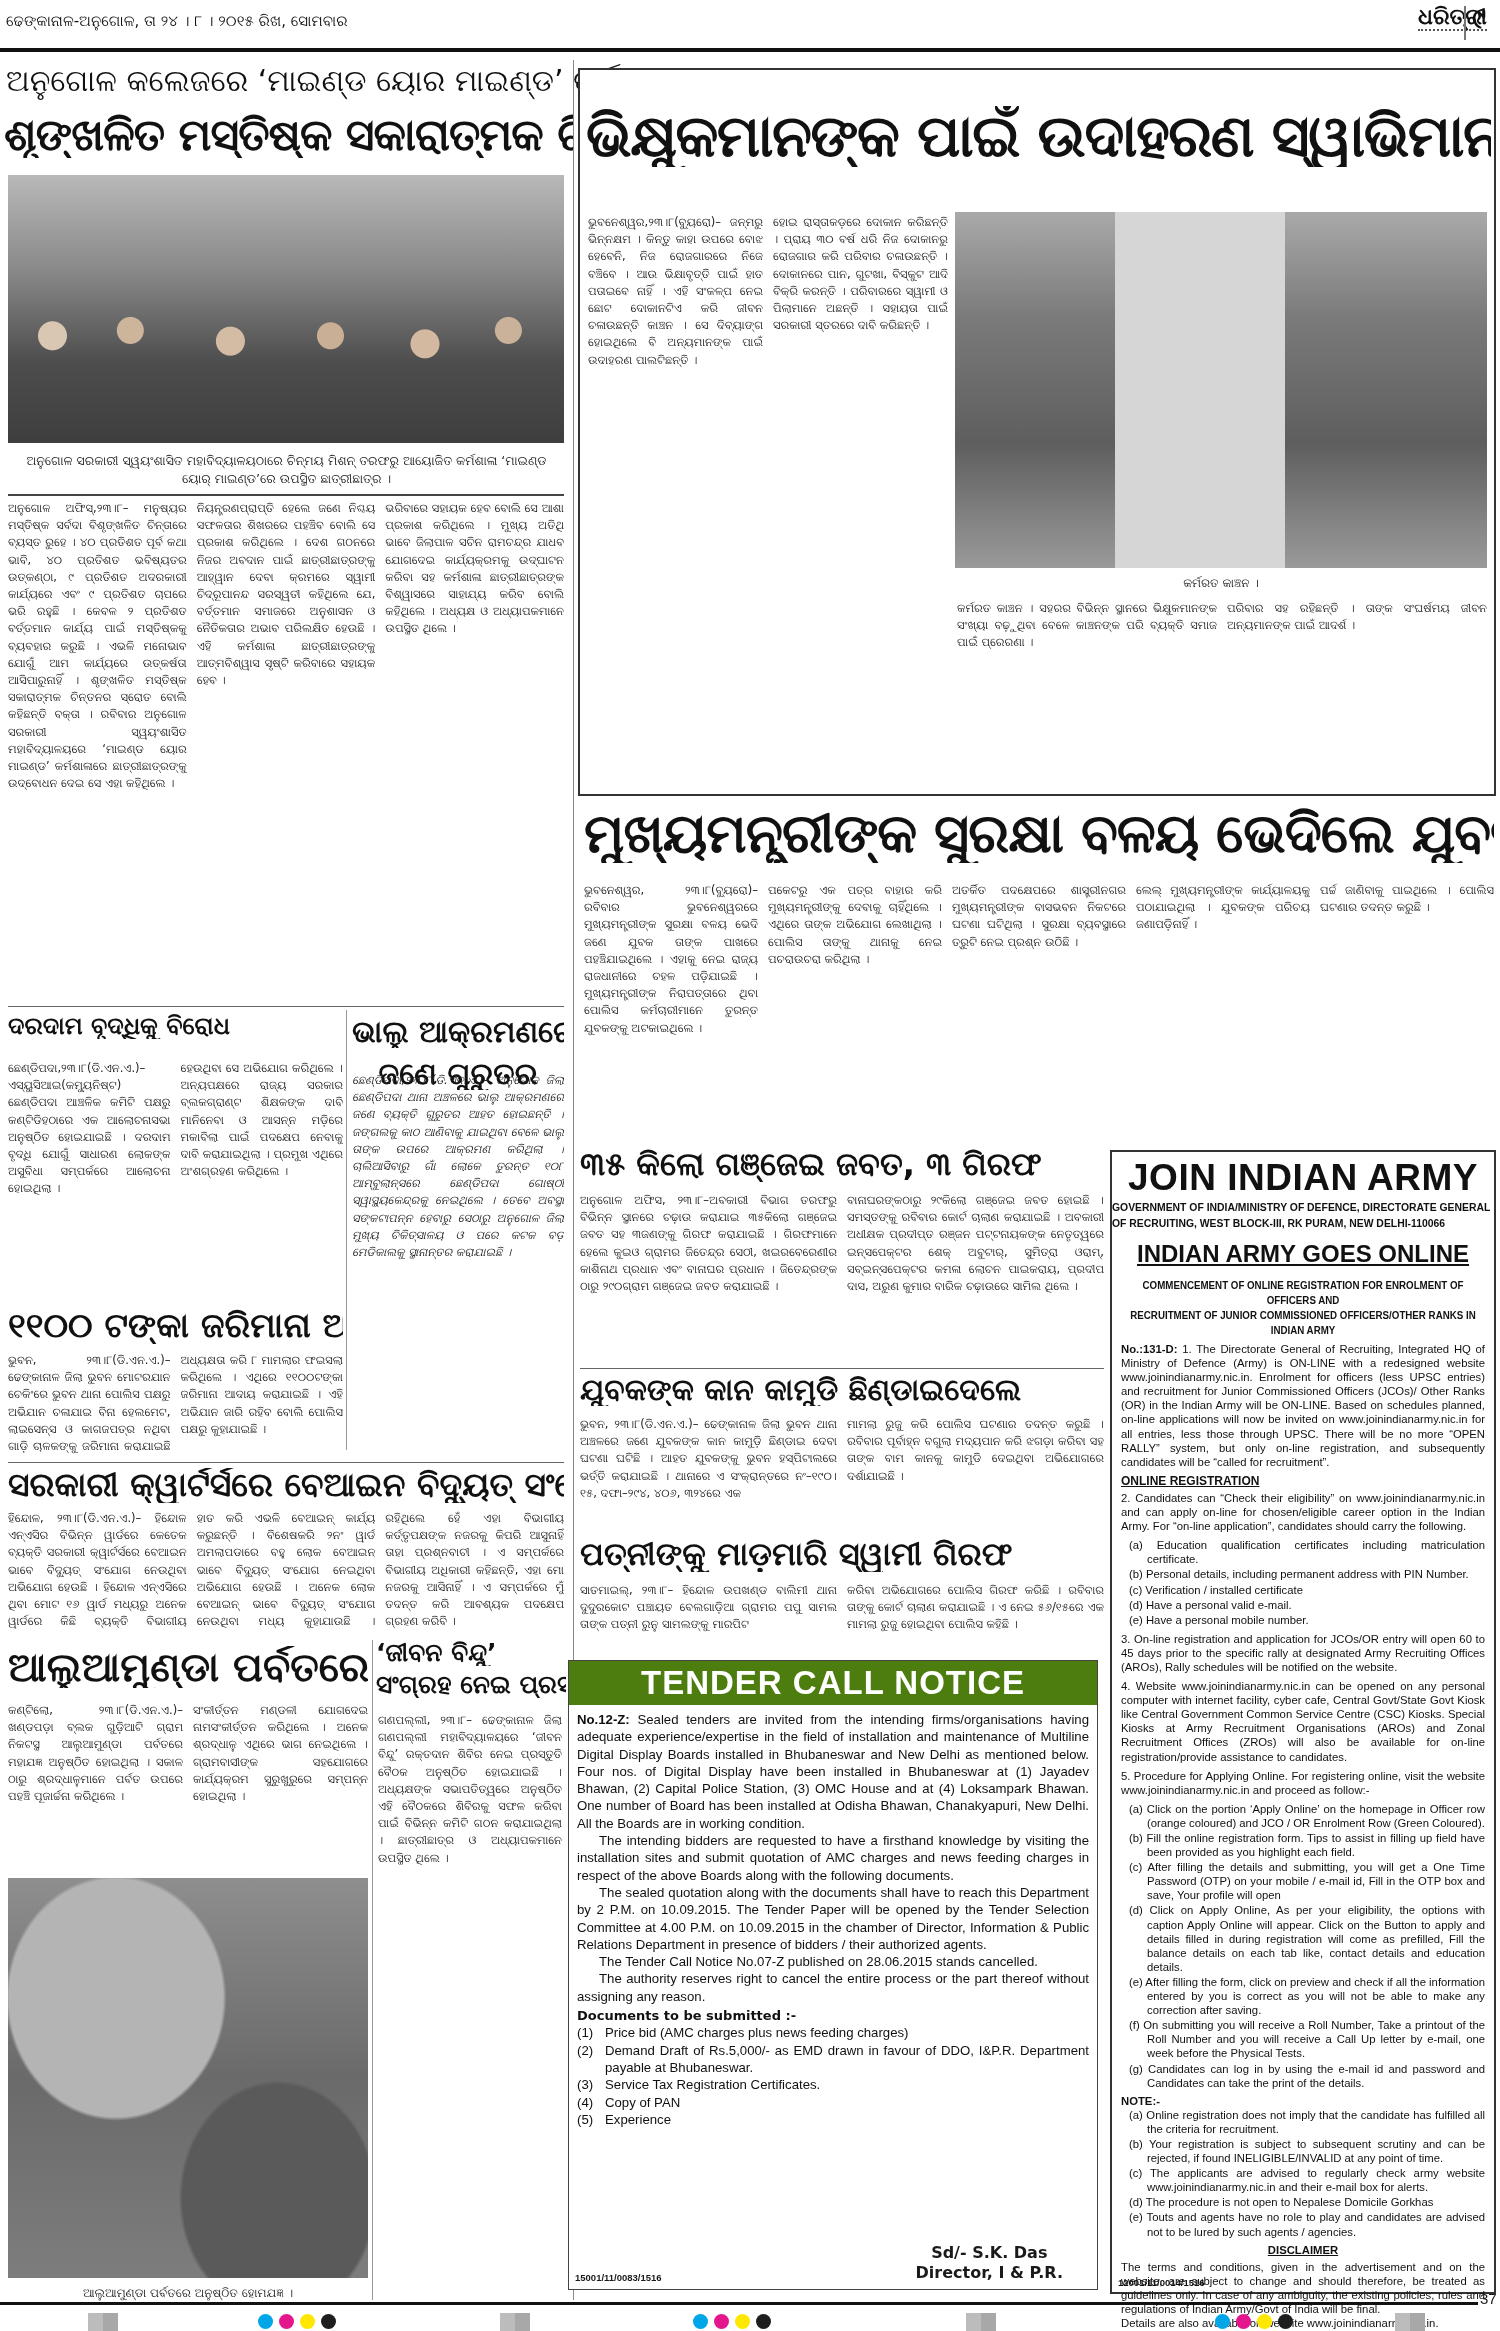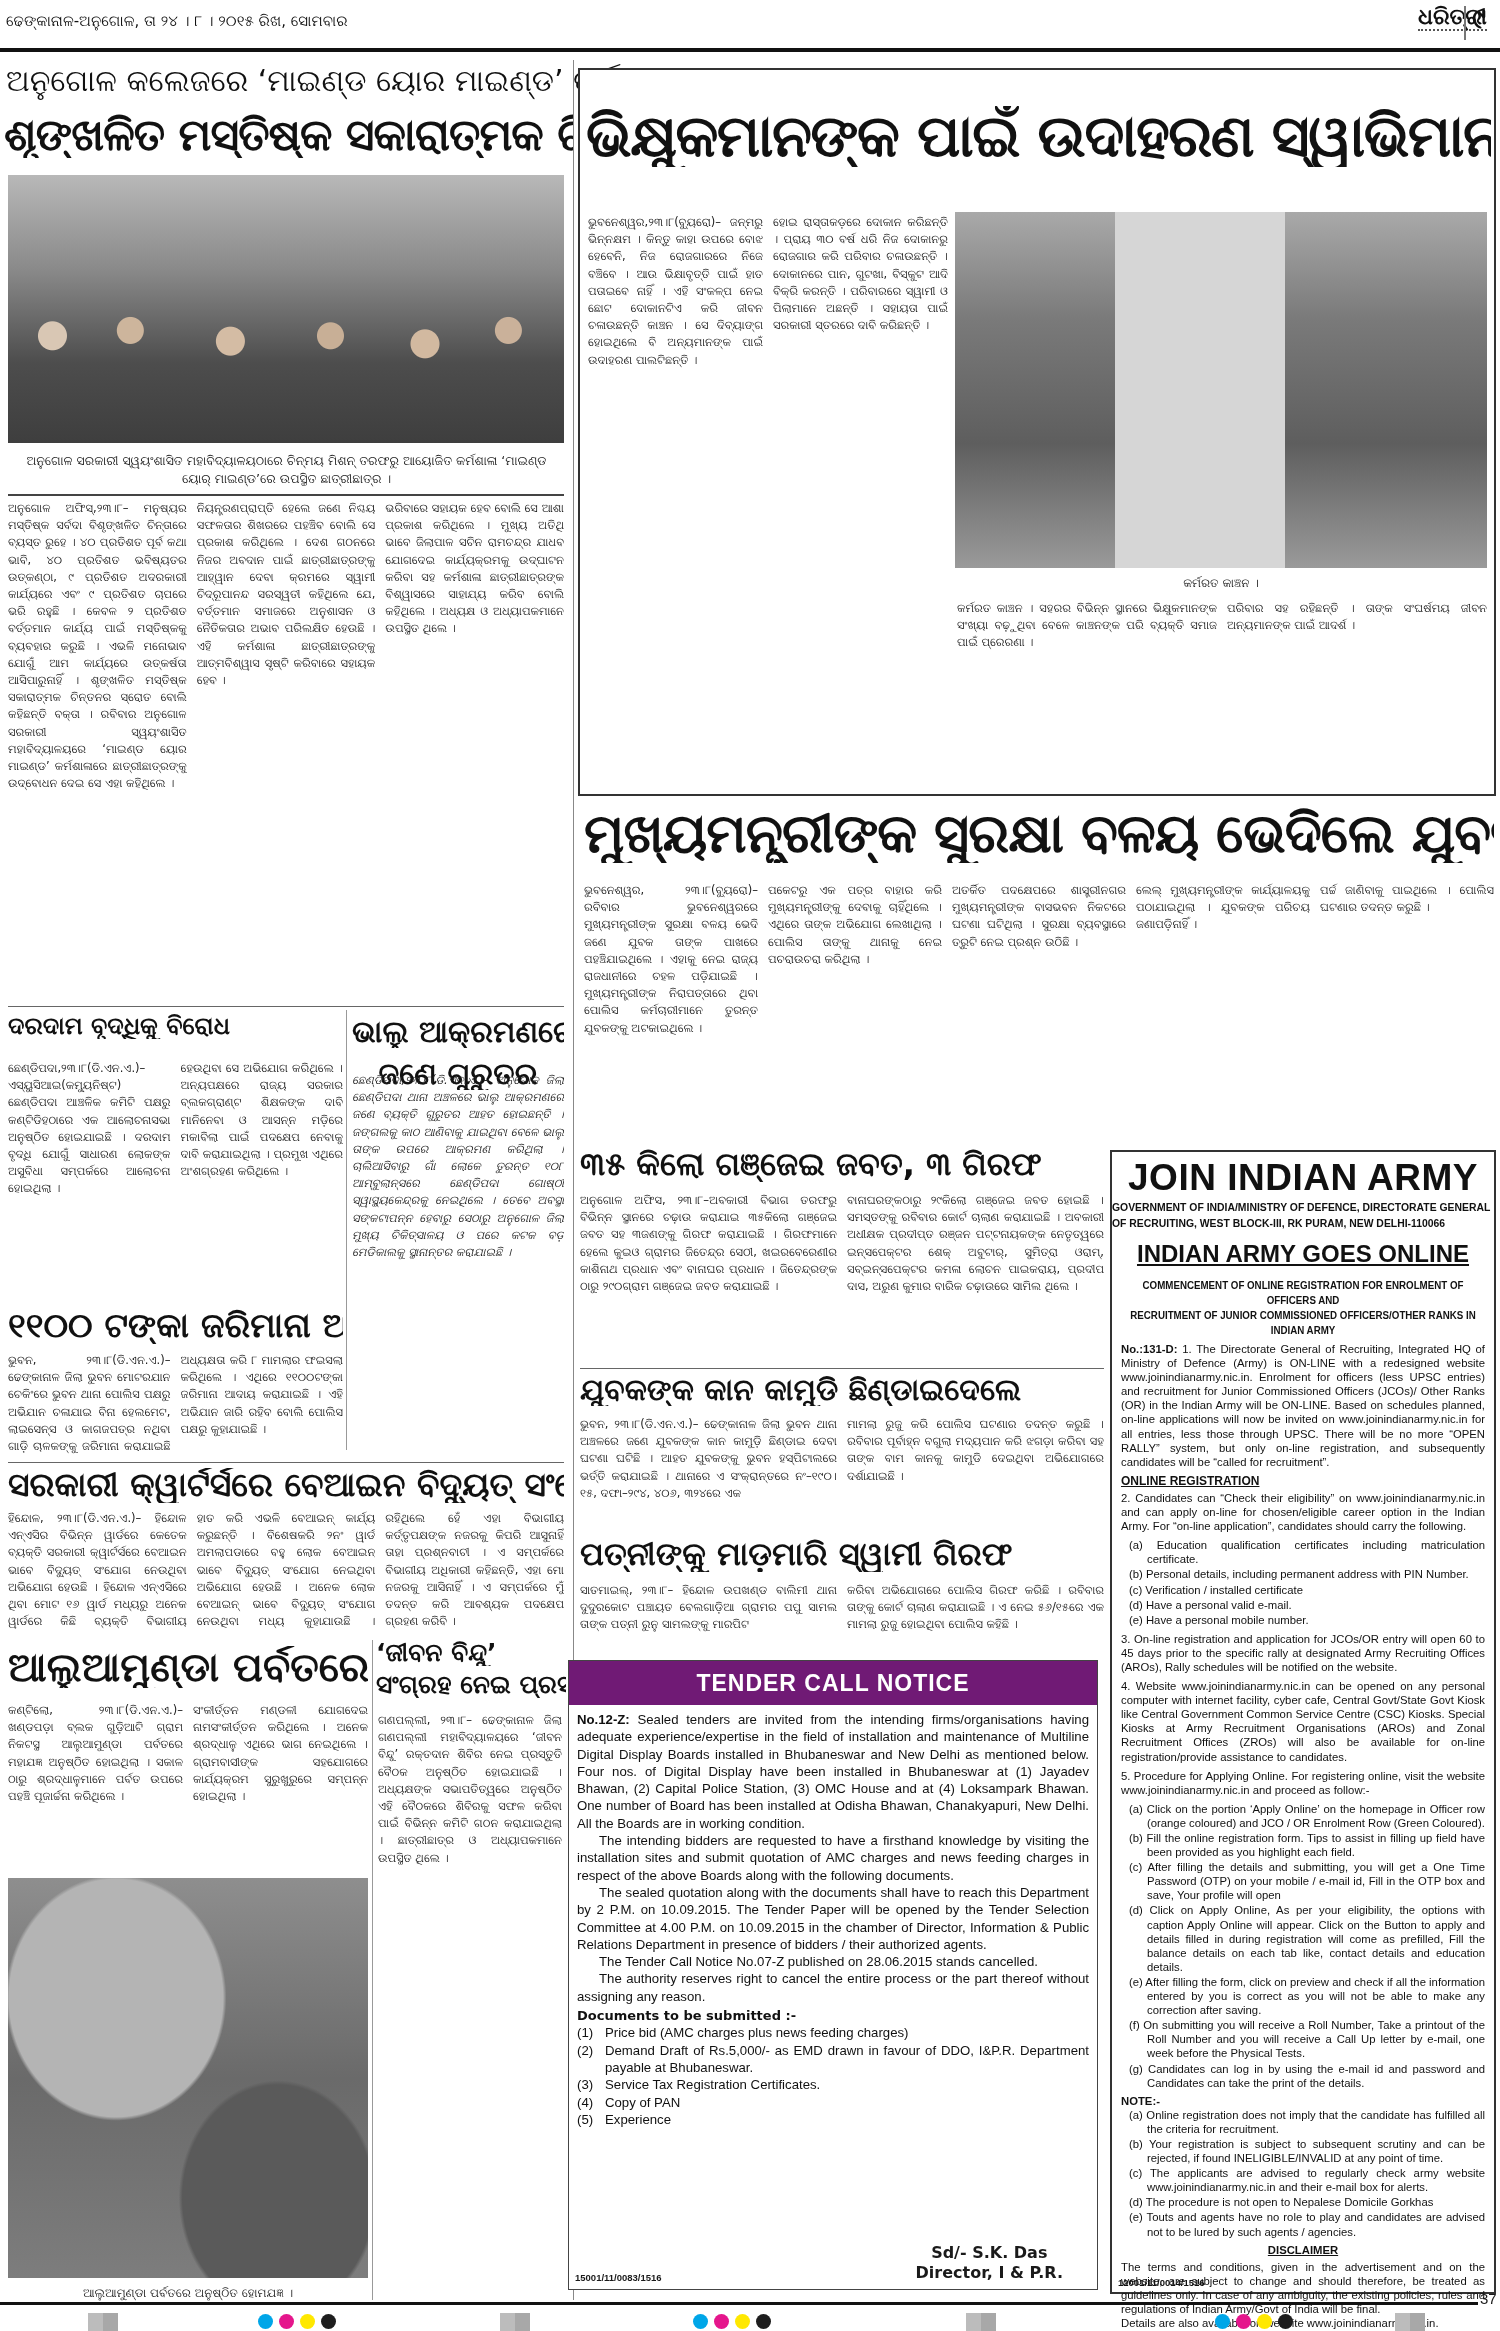--- a/index.html
+++ b/index.html
@@ -9,21 +9,21 @@
   .rule { position: absolute; background: #111; }
   .odia { font-family: "DejaVu Sans", sans-serif; }
   .en { font-family: "Liberation Sans", sans-serif; }
   .cols { position: absolute; display: grid; gap: 0 10px; font-size: 11.5px; line-height: 17.2px; text-align: justify; color: #222; }
   .col { overflow: hidden; }
   .hl { position: absolute; font-weight: bold; white-space: nowrap; overflow: hidden; color: #111; line-height: 1.05; }
   .kicker { position: absolute; white-space: nowrap; color: #111; line-height: 1.1; }
   .photo { position: absolute; overflow: hidden; background: linear-gradient(180deg,#9a9a9a 0%,#6d6d6d 40%,#5a5a5a 60%,#8c8c8c 100%); }
   .caption { position: absolute; font-size: 12.5px; line-height: 18px; text-align: center; color: #222; }
   .box { position: absolute; border: 2px solid #333; background: #fff; }
-  .tender-bar { background: #701a75; color: #fff; text-align: center; font-family: "Liberation Sans", sans-serif; font-weight: bold; font-size: 23px; letter-spacing: 1px; height: 44px; line-height: 44px; }
+  .tender-bar { background: #4d7c0f; color: #fff; text-align: center; font-family: "Liberation Sans", sans-serif; font-weight: bold; font-size: 33px; letter-spacing: 1px; height: 44px; line-height: 44px; }
   .tender-body { padding: 6px 8px 4px 8px; font-family: "Liberation Sans", sans-serif; font-size: 13.2px; line-height: 17.3px; text-align: justify; color: #111; }
   .tender-body p { margin-bottom: 0; }
   .tender-body .indent { text-indent: 22px; }
   .docs-head { font-family: "DejaVu Sans", sans-serif; font-weight: bold; font-size: 13px; margin-top: 2px; }
   .doc-item { display: flex; }
   .doc-item .n { width: 28px; flex: none; }
   .army { font-family: "Liberation Sans", sans-serif; color: #111; }
   .army .title { text-align: center; font-weight: bold; font-size: 37px; line-height: 44px; letter-spacing: 0.5px; }
   .army .gov { font-weight: bold; font-size: 13.5px; line-height: 16px; }
   .army .goes { text-align: center; font-weight: bold; font-size: 30px; line-height: 36px; text-decoration: underline; margin-top: 4px; }

